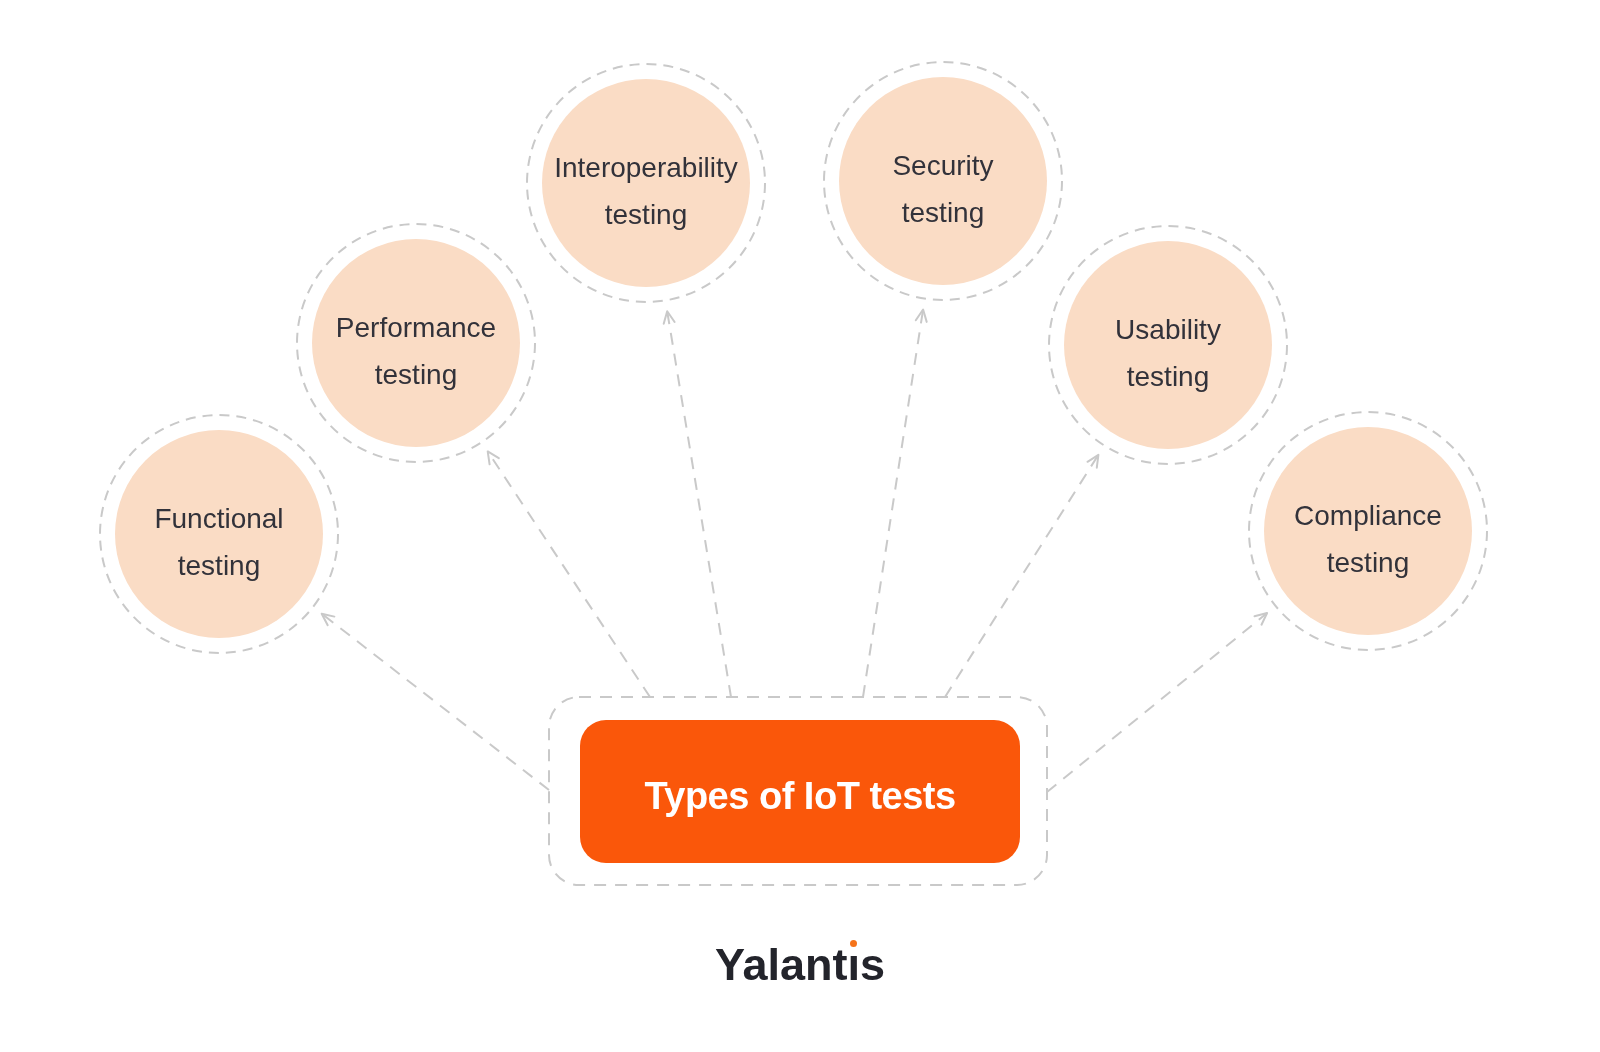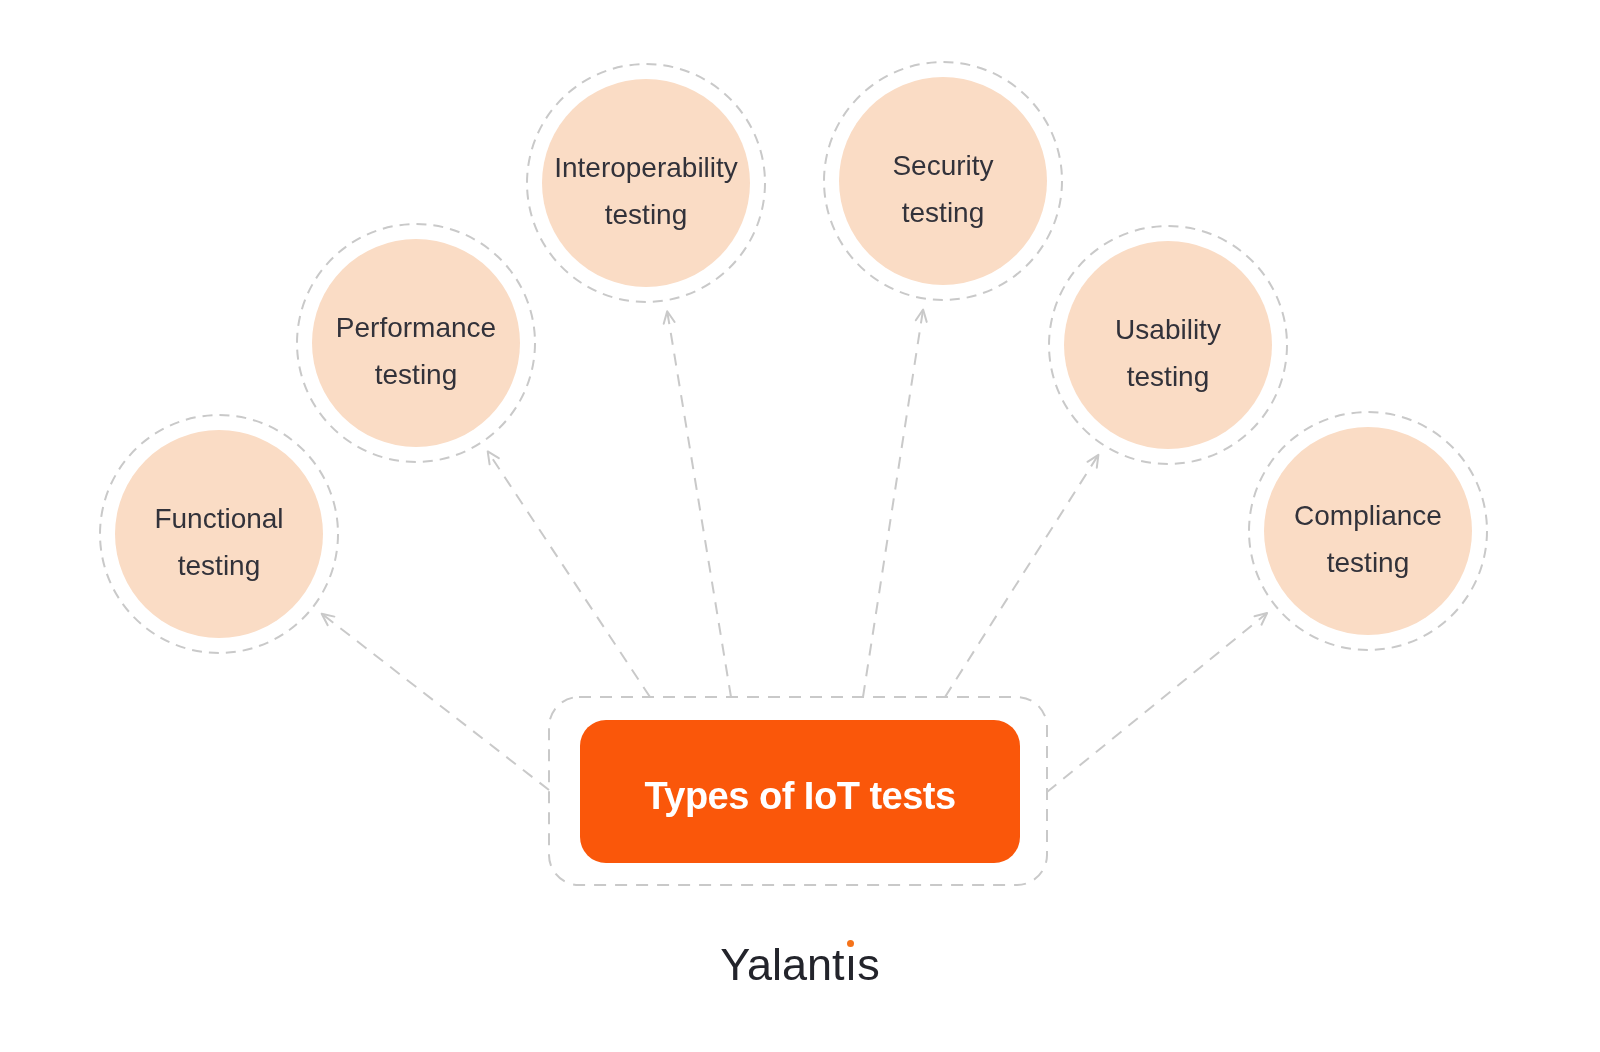--- a/index.html
+++ b/index.html
@@ -69,21 +69,21 @@
     stroke-linejoin: round;
   }
   .logo {
     position: absolute;
     left: 0;
     top: 942px;
     width: 100%;
     text-align: center;
     font-family: "Liberation Sans", sans-serif;
     font-size: 45px;
-    font-weight: normal;
+    font-weight: bold;
     line-height: 1;
     color: var(--brand-text, #23242b);
   }
   .logo-i {
     position: relative;
   }
   .logo-dot {
     position: absolute;
     left: 2px;
     top: 1px;

